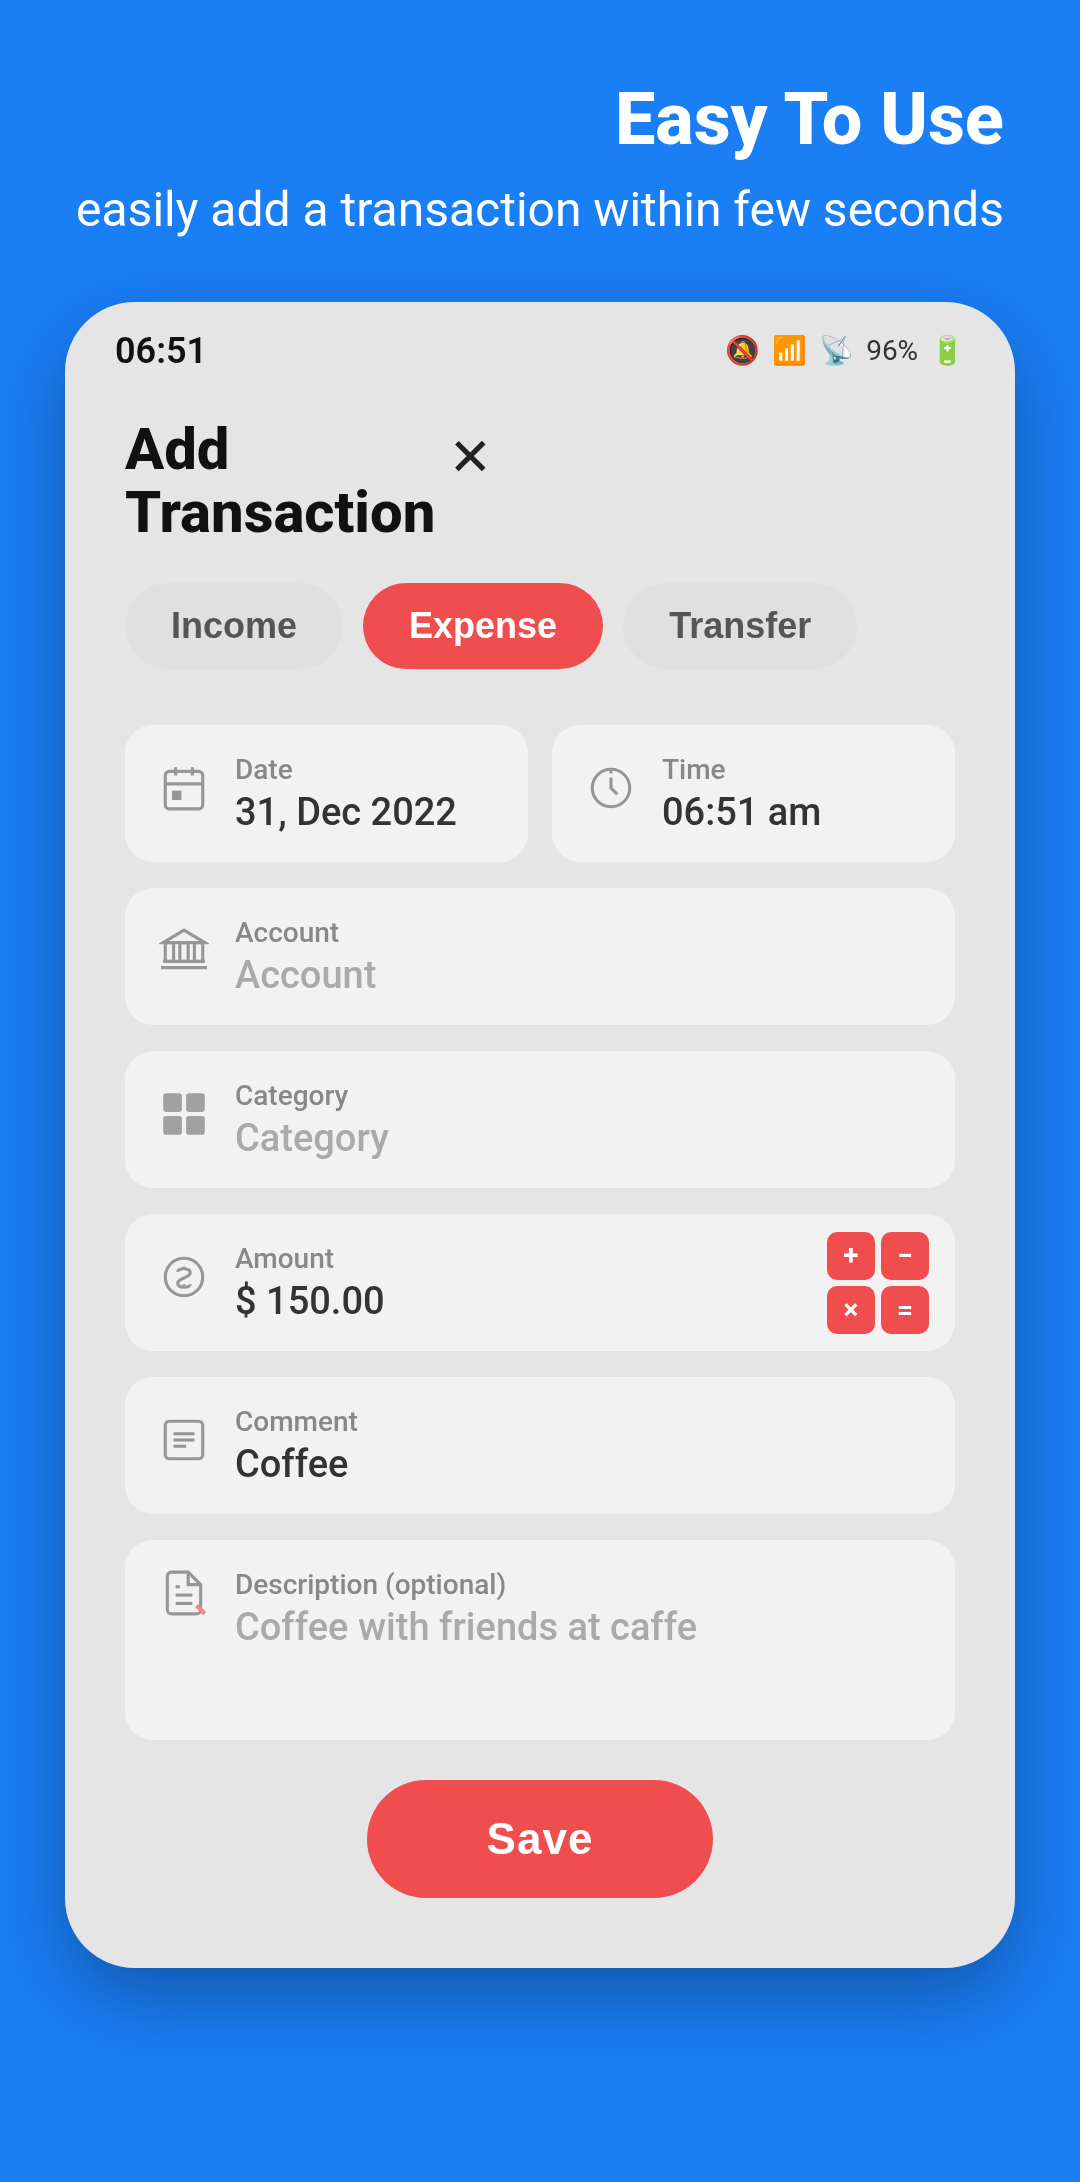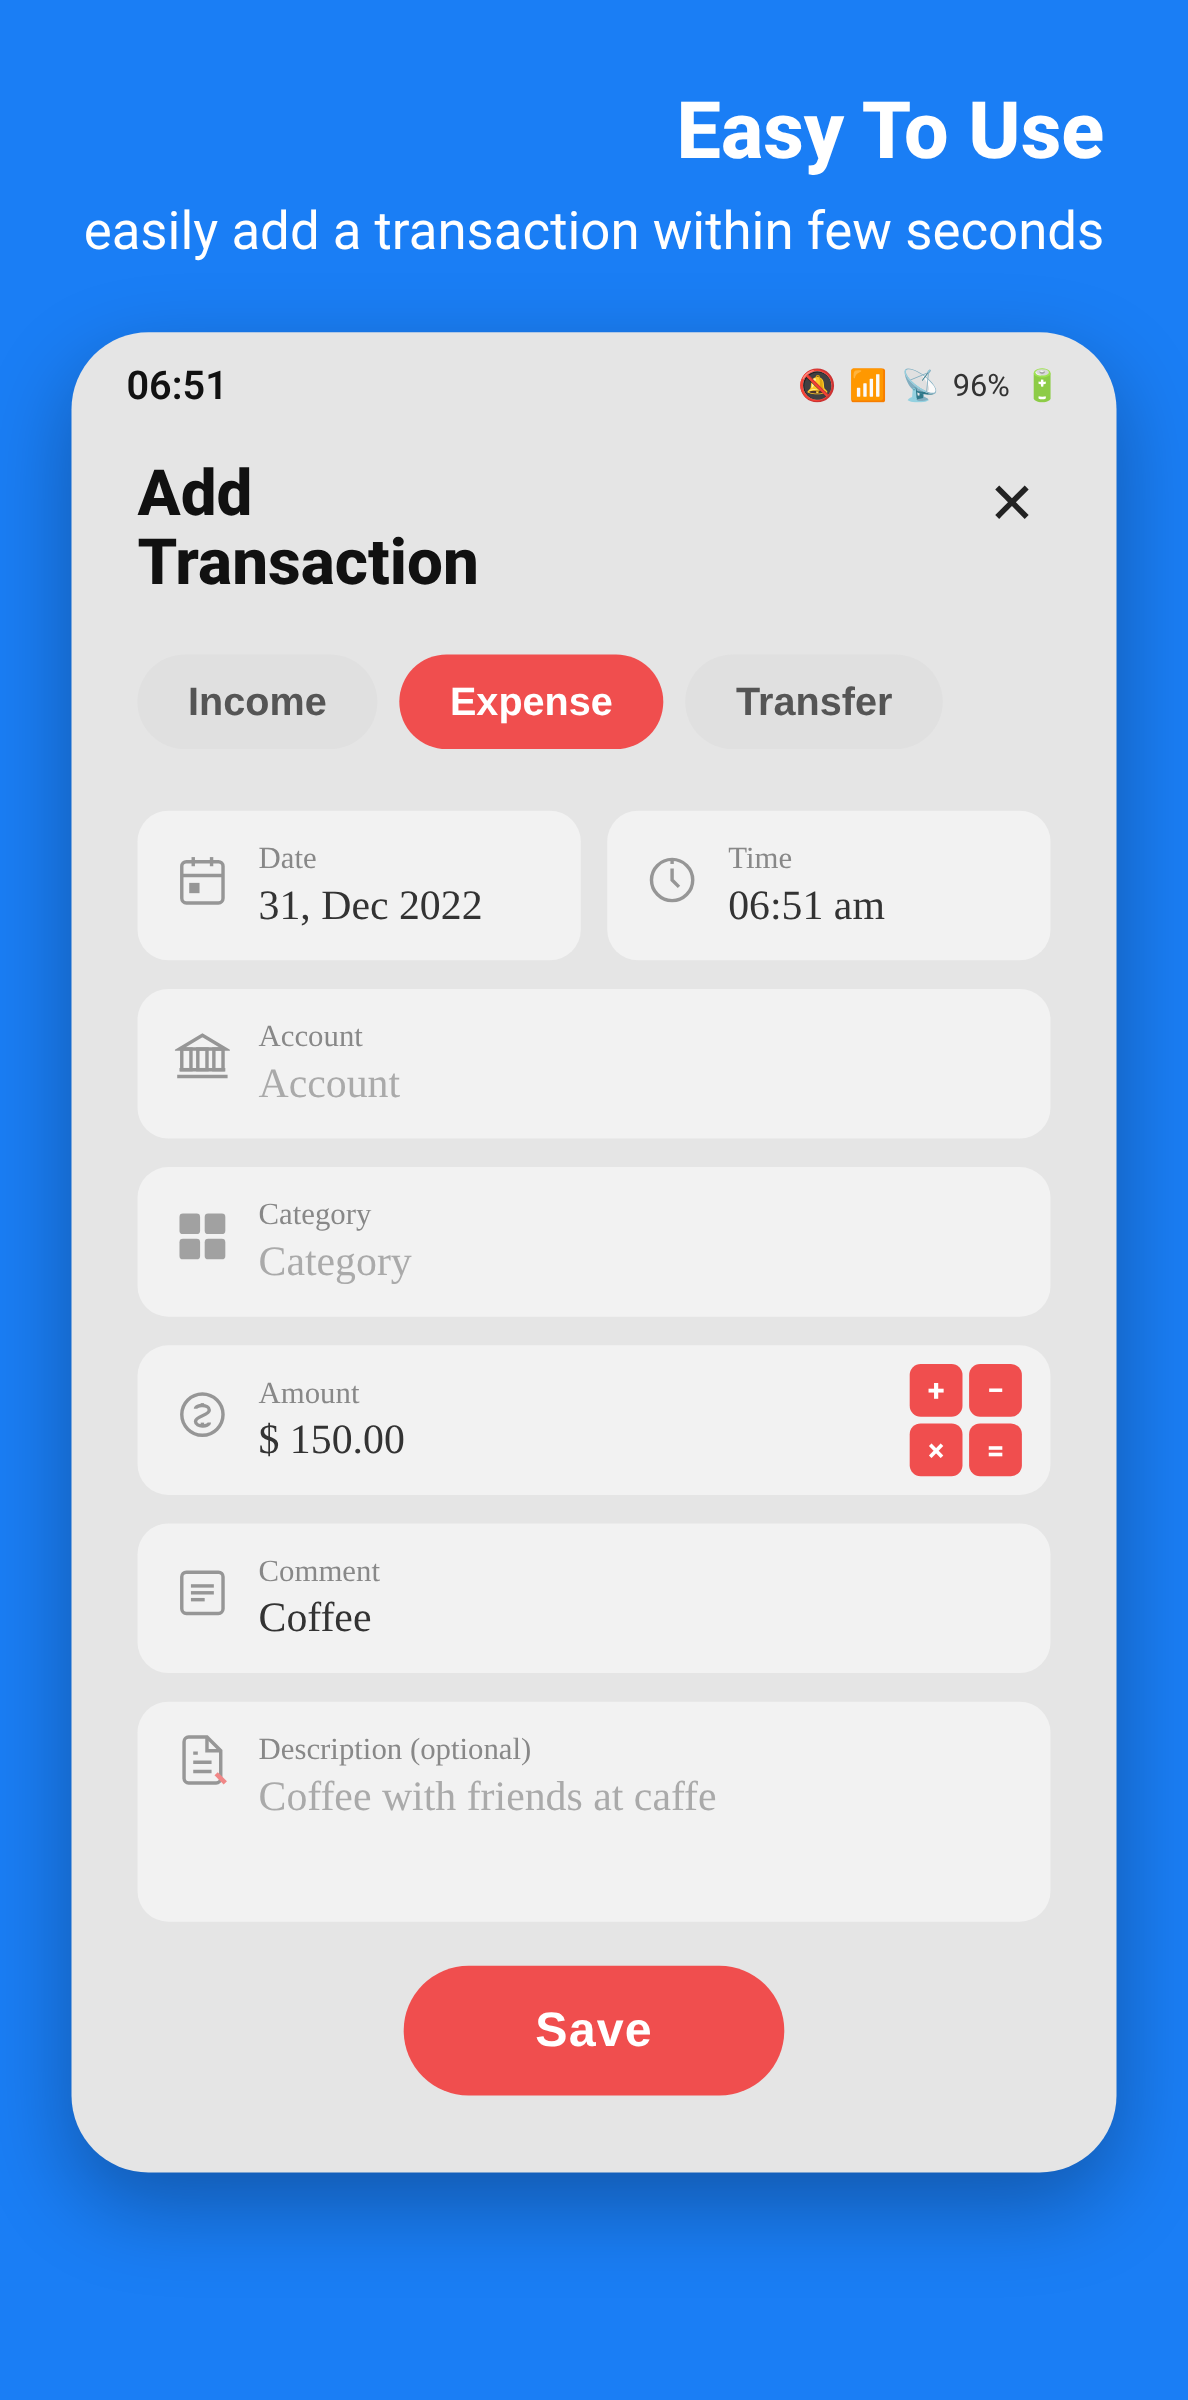--- a/index.html
+++ b/index.html
@@ -68,23 +68,23 @@
       font-size: 28px;
       color: #333;
     }
 
     .phone-content {
       padding: 30px 60px 70px 60px;
     }
 
     .page-header {
       display: flex;
-      justify-content: space-between;
+      justify-content: flex-start;
       align-items: flex-start;
-      margin-bottom: 50px;
+      margin-bottom: 38px;
     }
 
     .page-title {
       font-size: 58px;
       font-weight: 800;
       color: #111;
       line-height: 1.1;
     }
 
     .close-button {
@@ -159,21 +159,20 @@
     .field-icon {
       font-size: 44px;
       color: #777;
       min-width: 50px;
       text-align: center;
     }
 
     .field-content {
       display: flex;
       flex-direction: column;
-      font-family: Liberation Serif, serif;
     }
 
     .field-label {
       font-size: 28px;
       color: #888;
       font-weight: 500;
       margin-bottom: 4px;
     }
 
     .field-value {

